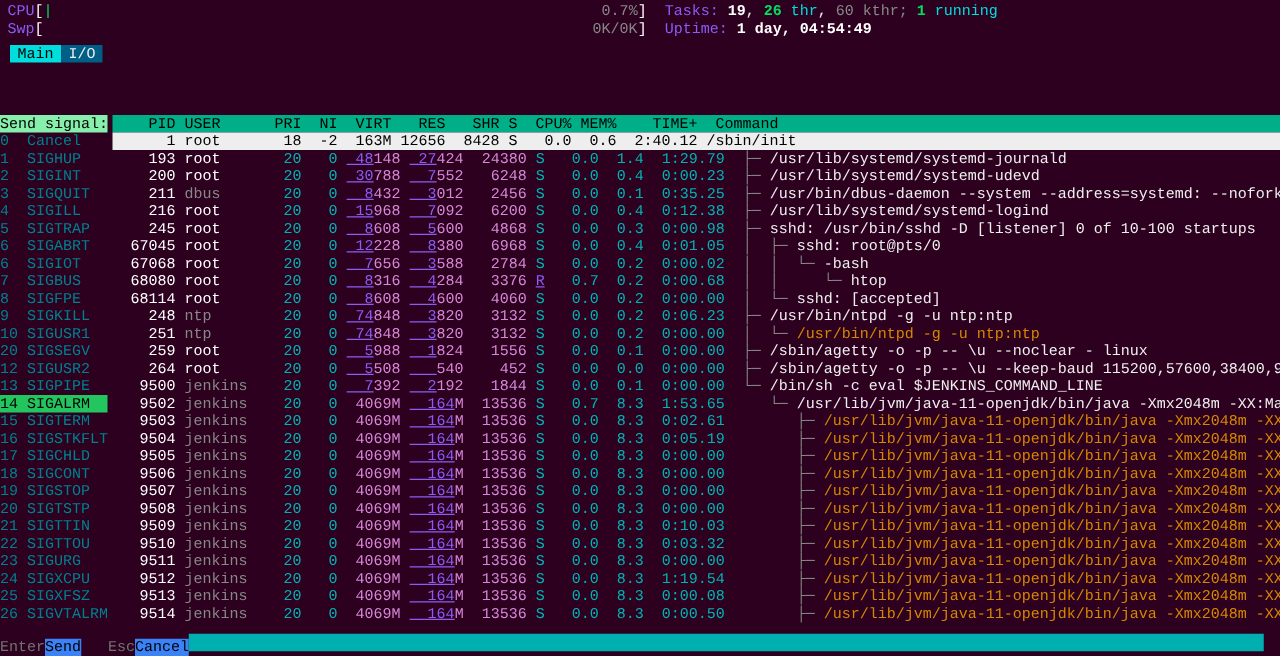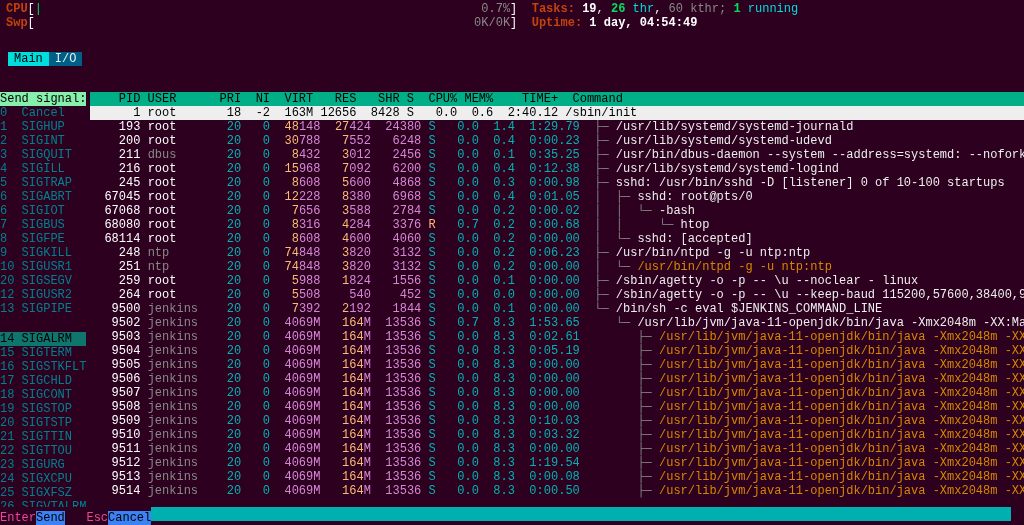--- a/index.html
+++ b/index.html
@@ -9,52 +9,52 @@
     font-family: "Menlo", "Consolas", "Liberation Mono", monospace;
     font-size: 12px;
     line-height: 14px;
     color: #eeeeee;
     width: 1024px;
     height: 525px;
     overflow: hidden;
   }
   .meters { padding: 2px 6px 4px 6px; }
   .meterrow { white-space: pre; }
-  .lab { color: #c2410c; font-weight: bold; }
+  .lab { color: #8b5cf6; font-weight: normal; }
   .bracket { color: #ffffff; }
   .bar-green { color: #00df5f; }
   .val { color: #888888; }
   .key { color: #ffffff; font-weight: bold; }
   .green-b { color: #00df5f; font-weight: bold; }
   .cyan { color: #00dddd; }
 
-  .tabs { padding-left: 8px; margin-top: 18px; }
+  .tabs { padding-left: 8px; margin-top: 2px; }
   .tabs span { padding: 0 6px; color: #000000; }
   .tab-inactive { background: #00dddd; }
   .tab-active { background: #005f87; color: #eeeeee !important; }
 
   .header-row { background: #00af87; color: #000000; white-space: pre; }
   .row { white-space: pre; color: #00b3b3; }
   .row.sel { background: #eeeeee; color: #000000; }
   .fg-white { color: #ffffff; }
   .fg-cyan { color: #00b3b3; }
-  .fg-grn { color: #fdba74; }
+  .fg-grn { color: #8b5cf6; text-decoration: underline; }
   .fg-mag { color: #d787d7; }
   .fg-gray { color: #888888; }
   .fg-org { color: #d78700; }
   .cmd { color: #eeeeee; }
 
   .sig-panel { position: absolute; top: 92px; left: 0; }
   .sig-head { background: #86efac; color: #000000; white-space: pre; }
   .sig-item { white-space: pre; color: #00808f; }
-  .sig-item.sel { background: #0f766e; color: #000000; margin-top: 16px; }
+  .sig-item.sel { background: #22c55e; color: #000000; }
 
   .table { position: absolute; top: 92px; left: 90px; }
   .bottom { position: absolute; bottom: 0; left: 0; right: 0; background: #2c001e; white-space: pre; }
-  .btmkey { color: #ec4899; }
+  .btmkey { color: #737373; }
   .btmlab { background: #3b82f6; color: #000000; }
   .fill { background: #00afaf; display: inline-block; height: 14px; }
 </style>
 </head>
 <body>
 
 <div class="meters">
   <div class="meterrow"><span class="lab">CPU</span><span class="bracket">[</span><span class="bar-green">|</span><span id="cpu-pad">                                                             </span><span class="val">0.7%</span><span class="bracket">]</span>  <span class="lab">Tasks:</span> <span class="key">19</span>, <span class="green-b">26</span> <span class="cyan">thr</span>, <span class="val">60 kthr;</span> <span class="green-b">1</span> <span class="cyan">running</span></div>
   <div class="meterrow"><span class="lab">Swp</span><span class="bracket">[</span><span id="swp-pad">                                                             </span><span class="val">0K/0K</span><span class="bracket">]</span>  <span class="lab">Uptime:</span> <span class="key">1 day, 04:54:49</span></div>
 </div>

